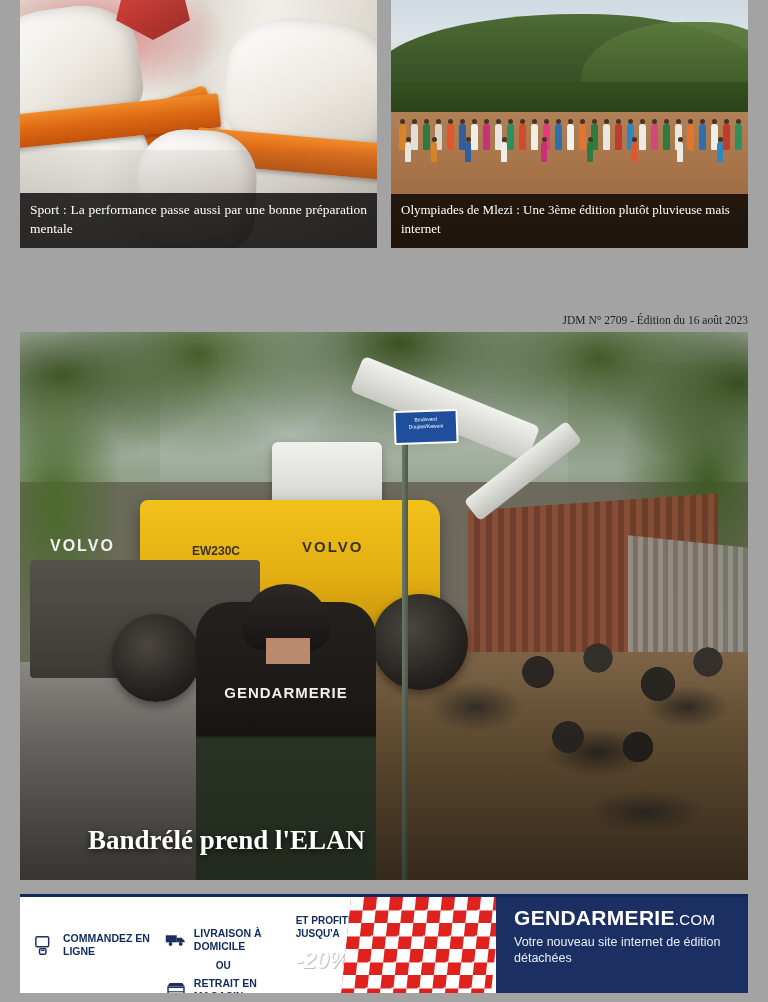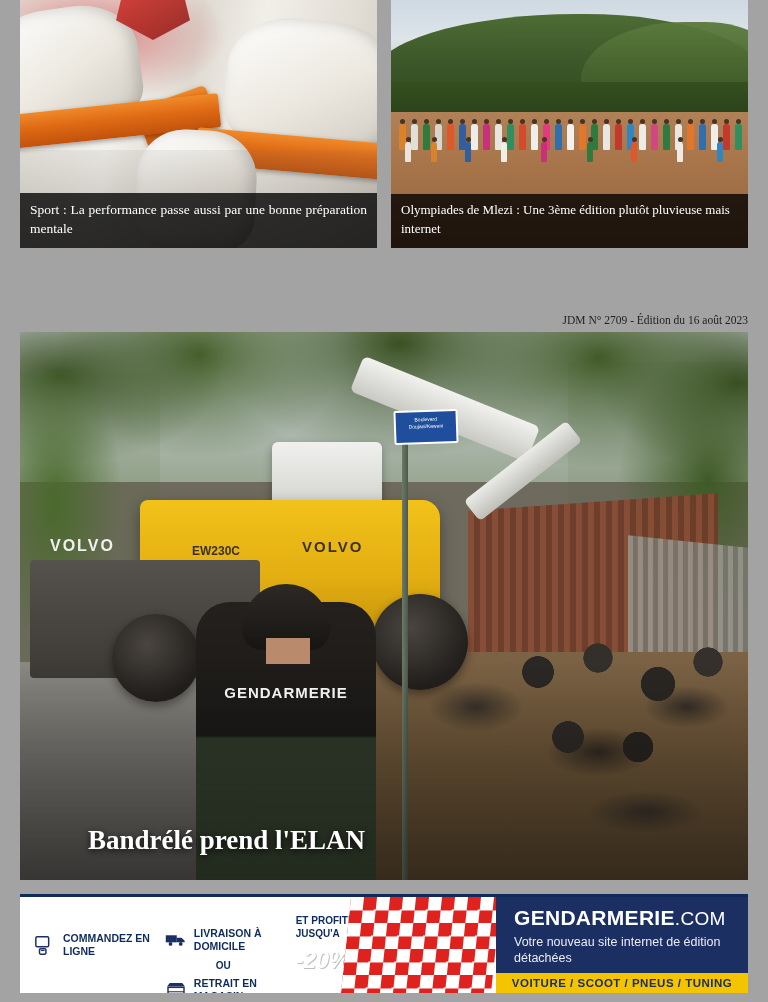--- a/index.html
+++ b/index.html
@@ -440,21 +440,21 @@
     padding: 9px 14px 0 18px;
     box-sizing: border-box;
     position: relative;
   }
   .ad-brand {
     font-family: "Liberation Sans", sans-serif;
     font-weight: bold;
     font-size: 21px;
     letter-spacing: 0.3px;
   }
-  .ad-brand .dotcom { font-weight: normal; font-size: 19px; }
+  .ad-brand .dotcom { font-weight: normal; font-size: 15px; }
   .ad-sub {
     margin-top: 4px;
     font-size: 12.5px;
     line-height: 1.3;
     color: #e8ecf5;
   }
   .ad-bar {
     position: absolute;
     left: 0; right: 0; bottom: 0;
     height: 20px;
@@ -627,17 +627,16 @@
       </div>
     </div>
 
     <div class="ad-flag"></div>
 
     <div class="ad-right">
       <div class="ad-brand">
         <span>GENDARMERIE</span><span class="dotcom">.COM</span>
       </div>
       <div class="ad-sub">Votre nouveau site internet de édition détachées</div>
-      <div class="ad-bar">VOITURE / SCOOT / PNEUS / TUNING</div>
     </div>
   </div>
 
 </div>
 
 </body></html>

